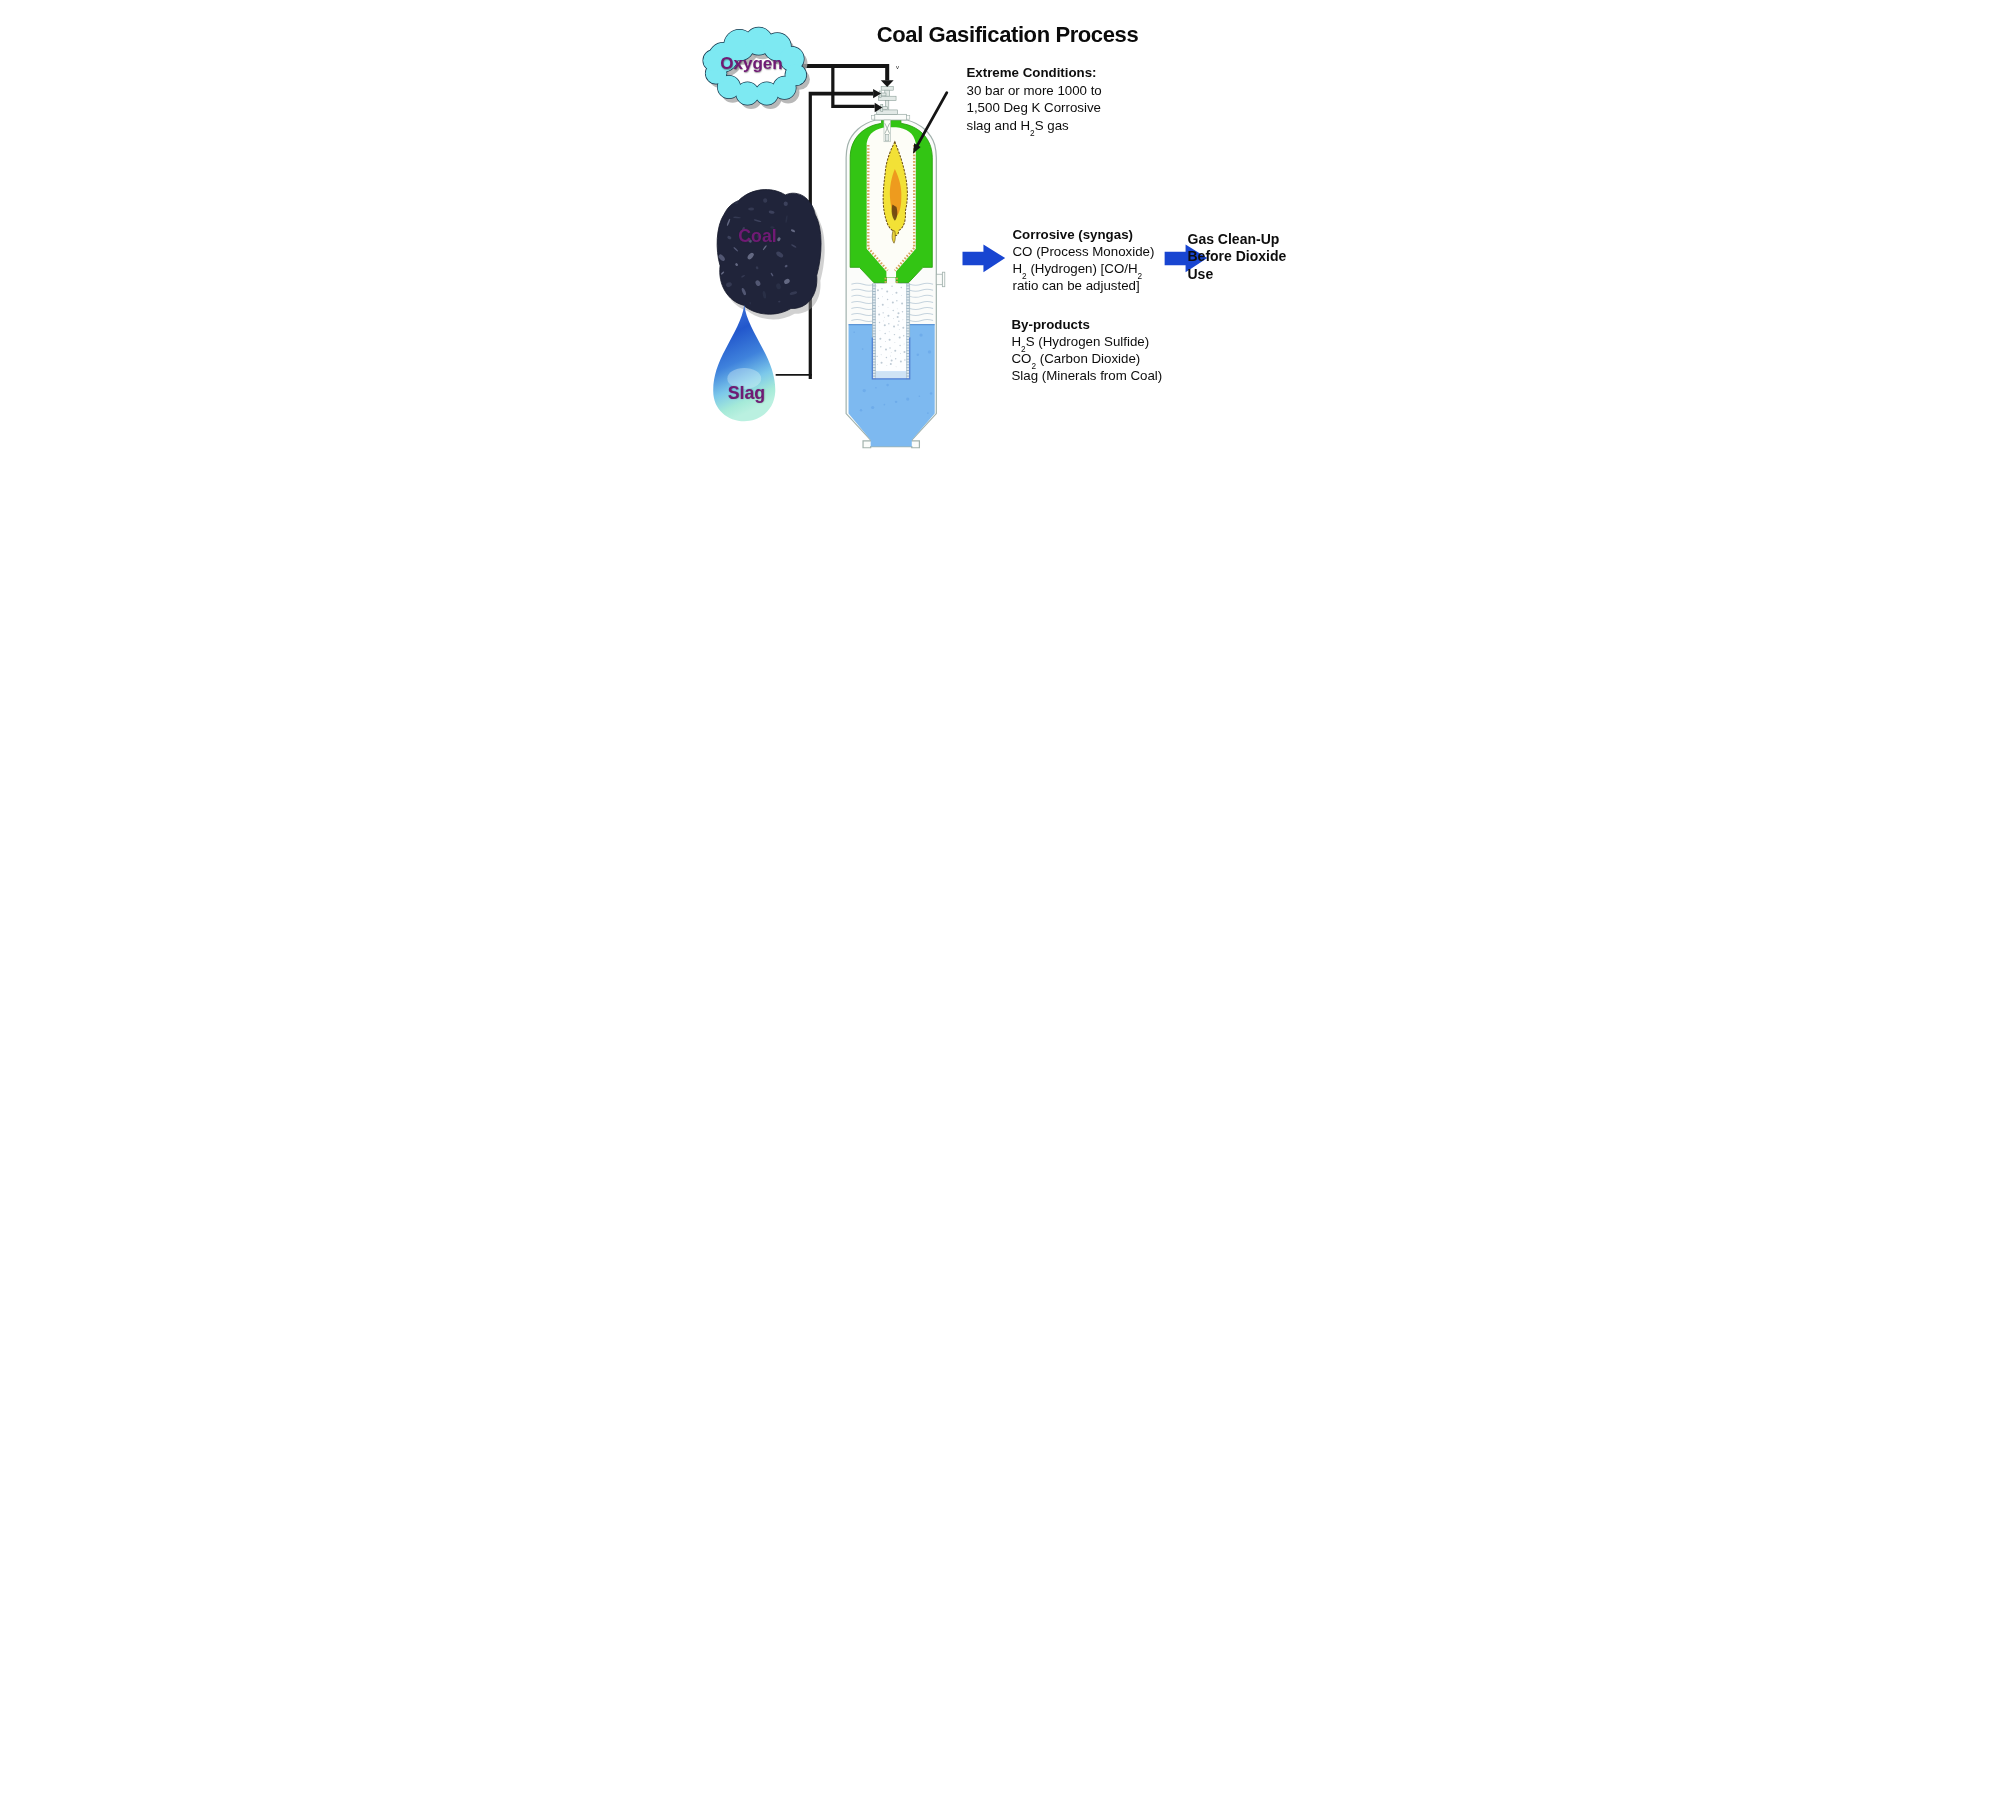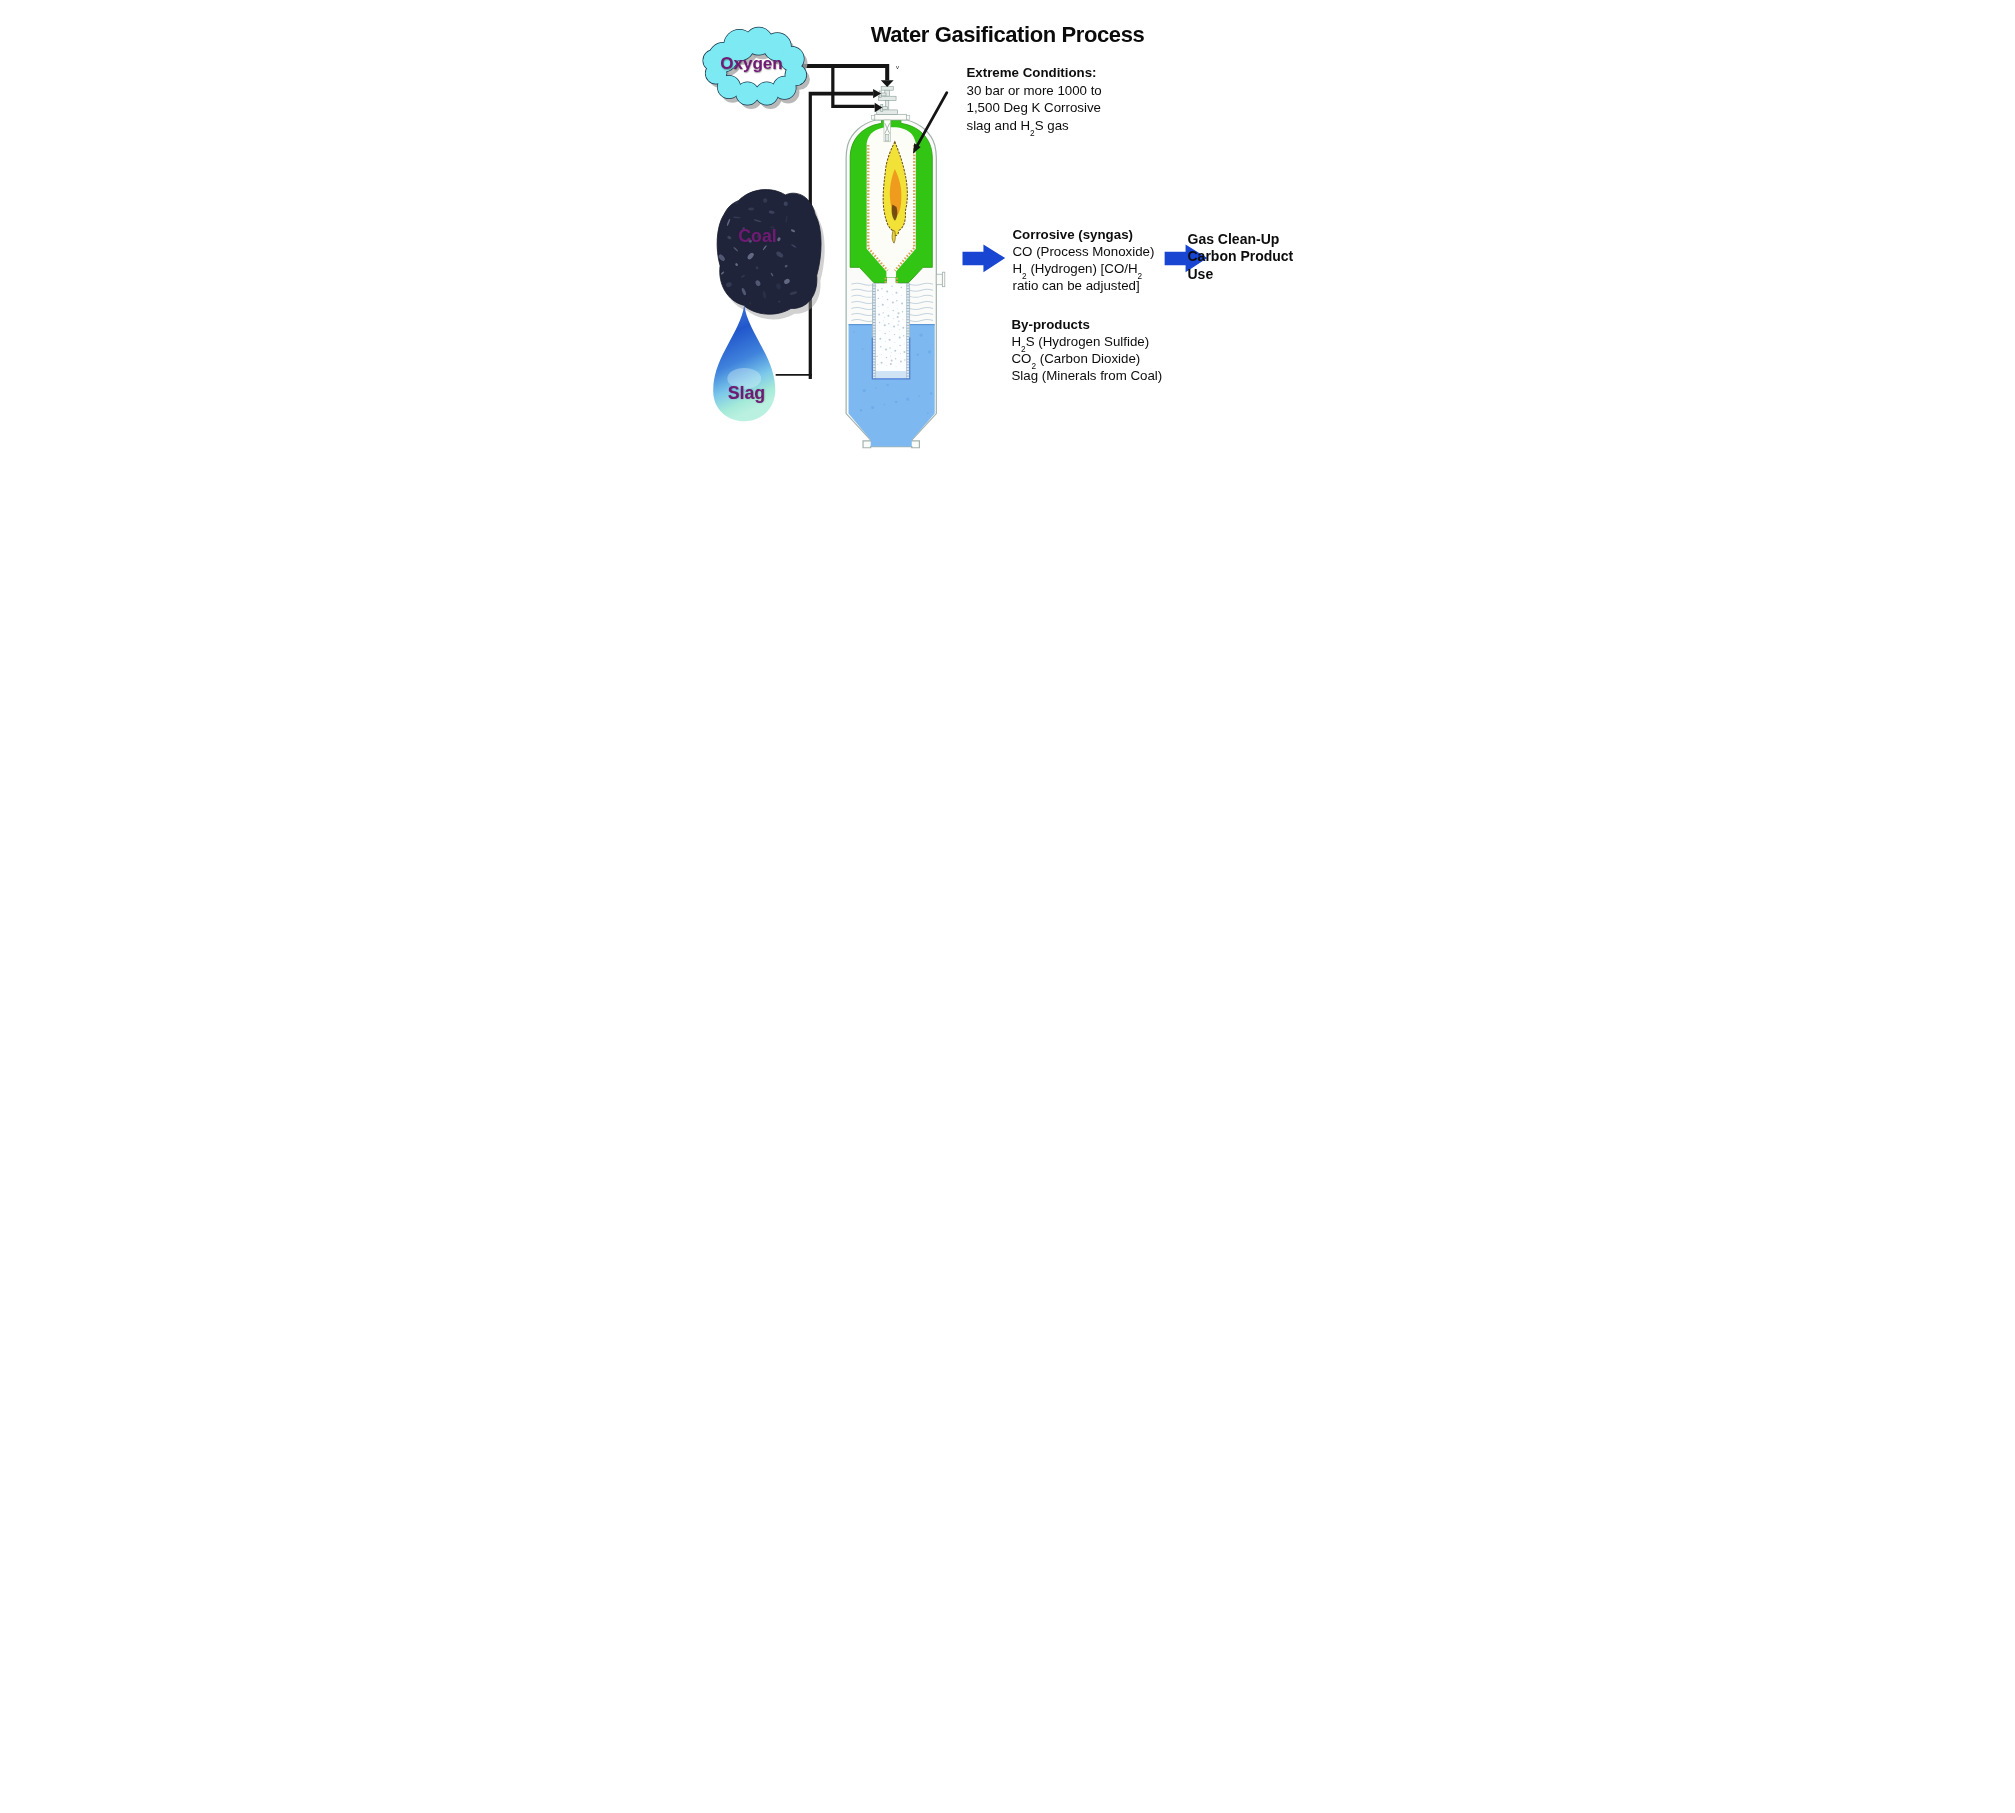--- a/index.html
+++ b/index.html
@@ -410,21 +410,21 @@
   <g>
     <path d="M112,757 C116,792 138,828 158,866 C178,902 190,938 189,972 C187,1016 154,1046 112,1046
              C70,1046 35,1016 35,972 C34,938 46,902 66,866 C86,828 108,792 112,757 Z" fill="url(#dropGrad)"></path>
     <ellipse cx="112" cy="940" rx="42" ry="26" fill="#e8f8fa" opacity="0.35"></ellipse>
   </g>
 
   <polygon points="654,625 706,625 706,607 760,641 706,676 706,659 654,659" fill="#1845d1"></polygon>
   <polygon points="1156,625 1208,625 1208,607 1262,641 1208,676 1208,659 1156,659" fill="#1845d1"></polygon>
 </svg>
 
-<h1 class="page-title">Water Gasification Process</h1>
+<h1 class="page-title">Coal Gasification Process</h1>
 
 <div class="input-label lbl-oxygen" style="left:53px;top:64px;">Oxygen</div>
 <div class="input-label lbl-coal" style="left:51px;top:236px;margin-left:8px;">Coal</div>
 <div class="input-label lbl-water" style="left:48px;top:393px;">Slag</div>
 
 <div class="note note-extreme">
   <div class="hd">Extreme Conditions:</div>
   <div>30 bar or more 1000 to</div>
   <div>1,500 Deg K Corrosive</div>
   <div>slag and H<sub>2</sub>S gas</div>
@@ -439,18 +439,18 @@
 
 <div class="note note-byproducts">
   <div class="hd">By-products</div>
   <div>H<sub>2</sub>S (Hydrogen Sulfide)</div>
   <div>CO<sub>2</sub> (Carbon Dioxide)</div>
   <div>Slag (Minerals from Coal)</div>
 </div>
 
 <div class="note note-cleanup">
   <div>Gas Clean-Up</div>
-  <div>Carbon Product</div>
+  <div>Before Dioxide</div>
   <div>Use</div>
 </div>
 
 </div>
 
 
 </body></html>

